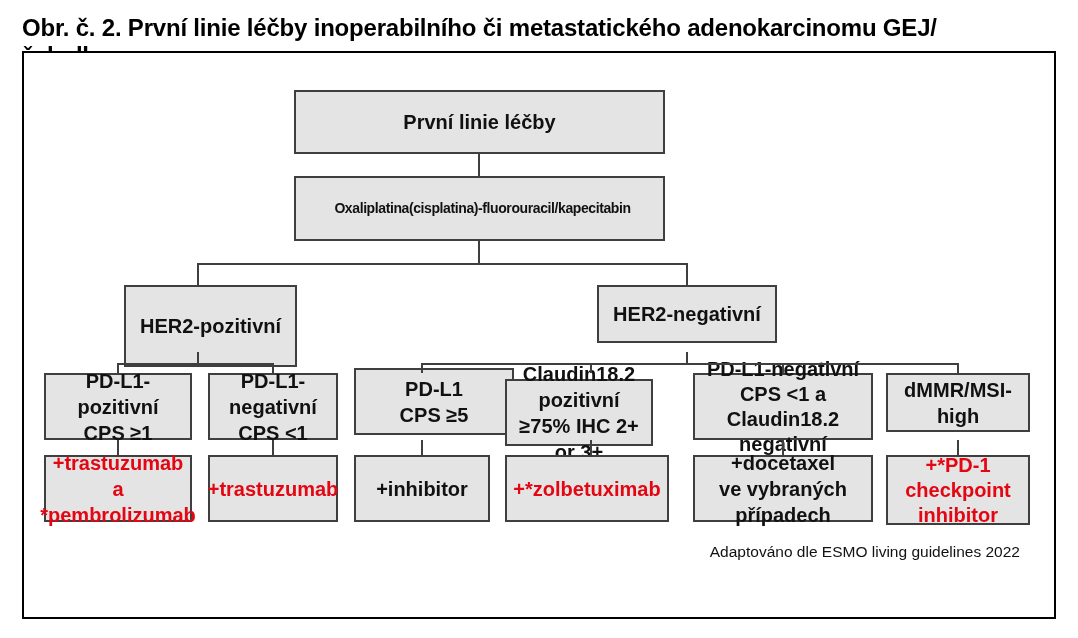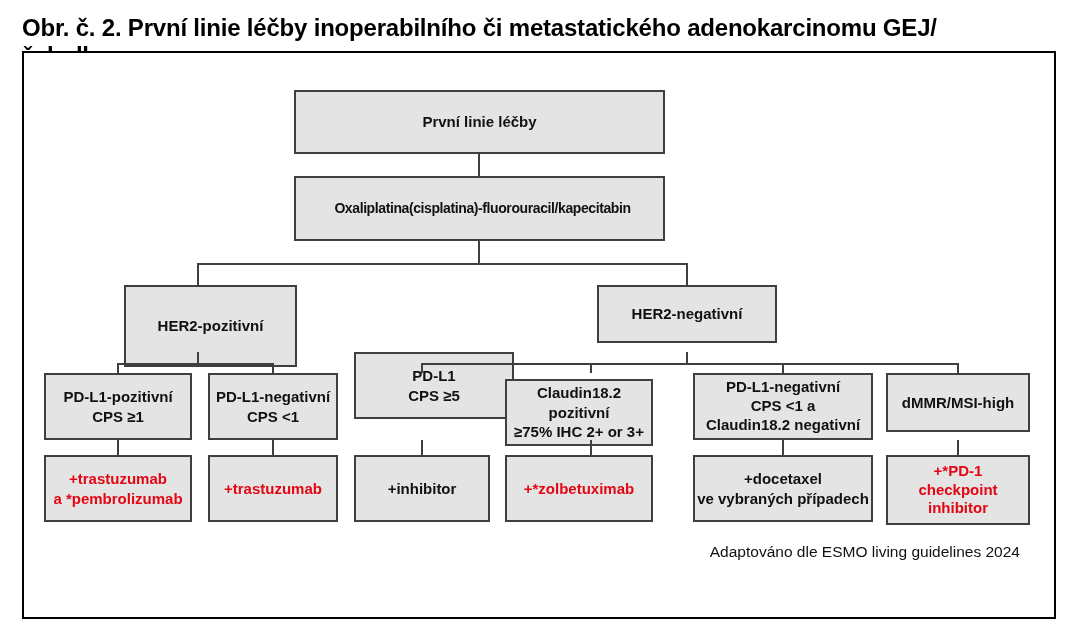--- a/index.html
+++ b/index.html
@@ -13,21 +13,21 @@
     font-size:24px;font-weight:bold;letter-spacing:-0.2px;color:#000;
   }
   .frame{
     position:absolute;left:22px;top:51px;width:1034px;height:568px;
     border:2px solid #000;box-sizing:border-box;background:#fff;
   }
   .box{
     position:absolute;box-sizing:border-box;
     background:#e4e4e4;border:2px solid #3f3f3f;
     display:flex;align-items:center;justify-content:center;
-    text-align:center;font-weight:bold;font-size:15px;line-height:1.3;
+    text-align:center;font-weight:bold;font-size:20px;line-height:1.3;
     white-space:pre-line;color:#111;padding:2px;
   }
   .box.red{color:#e30613;}
   .box.chemo{font-size:14px;letter-spacing:-0.4px;padding-left:8px;}
   .cline{position:absolute;background:#3f3f3f;}
   .v{width:2px;}
   .h{height:2px;}
   .caption{
     position:absolute;left:600px;top:543px;width:420px;
     text-align:right;font-size:15.5px;color:#111;
@@ -46,34 +46,34 @@
 
   <div class="box chemo" style="left:294px;top:176px;width:371px;height:65px">Oxaliplatina(cisplatina)-fluorouracil/kapecitabin</div>
 
   <div class="box" style="left:124px;top:285px;width:173px;height:82px">HER2-pozitivní</div>
   <div class="box" style="left:597px;top:285px;width:180px;height:58px">HER2-negativní</div>
 
   <div class="box" style="left:44px;top:373px;width:148px;height:67px">PD-L1-pozitivní
 CPS ≥1</div>
   <div class="box" style="left:208px;top:373px;width:130px;height:67px">PD-L1-negativní
 CPS &lt;1</div>
-  <div class="box" style="left:354px;top:352px;width:160px;height:67px">PD-L1
+  <div class="box" style="left:354px;top:368px;width:160px;height:67px">PD-L1
 CPS ≥5</div>
   <div class="box" style="left:505px;top:379px;width:148px;height:67px">Claudin18.2 pozitivní
 ≥75% IHC 2+ or 3+</div>
   <div class="box" style="left:693px;top:373px;width:180px;height:67px;line-height:1.25">PD-L1-negativní
 CPS &lt;1 a
 Claudin18.2 negativní</div>
   <div class="box" style="left:886px;top:373px;width:144px;height:59px">dMMR/MSI-high</div>
 
   <div class="box red" style="left:44px;top:455px;width:148px;height:67px">+trastuzumab
 a *pembrolizumab</div>
   <div class="box red" style="left:208px;top:455px;width:130px;height:67px">+trastuzumab</div>
   <div class="box" style="left:354px;top:455px;width:136px;height:67px">+inhibitor</div>
-  <div class="box red" style="left:505px;top:455px;width:148px;height:67px">+*zolbetuximab</div>
+  <div class="box red" style="left:505px;top:455px;width:164px;height:67px">+*zolbetuximab</div>
   <div class="box" style="left:693px;top:455px;width:180px;height:67px">+docetaxel
 ve vybraných případech</div>
   <div class="box red" style="left:886px;top:455px;width:144px;height:70px;line-height:1.25">+*PD-1
 checkpoint
 inhibitor</div>
 
   <div class="cline v" style="left:478px;top:154px;height:22px"></div>
   <div class="cline v" style="left:478px;top:240px;height:23px"></div>
   <div class="cline h" style="left:197px;top:263px;width:491px"></div>
   <div class="cline v" style="left:197px;top:263px;height:22px"></div>
@@ -91,15 +91,15 @@
   <div class="cline v" style="left:782px;top:363px;height:10px"></div>
   <div class="cline v" style="left:957px;top:363px;height:10px"></div>
 
   <div class="cline v" style="left:117px;top:440px;height:15px"></div>
   <div class="cline v" style="left:272px;top:440px;height:15px"></div>
   <div class="cline v" style="left:421px;top:440px;height:15px"></div>
   <div class="cline v" style="left:590px;top:440px;height:15px"></div>
   <div class="cline v" style="left:782px;top:440px;height:15px"></div>
   <div class="cline v" style="left:957px;top:440px;height:15px"></div>
 
-  <div class="caption">Adaptováno dle ESMO living guidelines 2024</div>
+  <div class="caption">Adaptováno dle ESMO living guidelines 2022</div>
 
 </div>
 
 </body></html>

